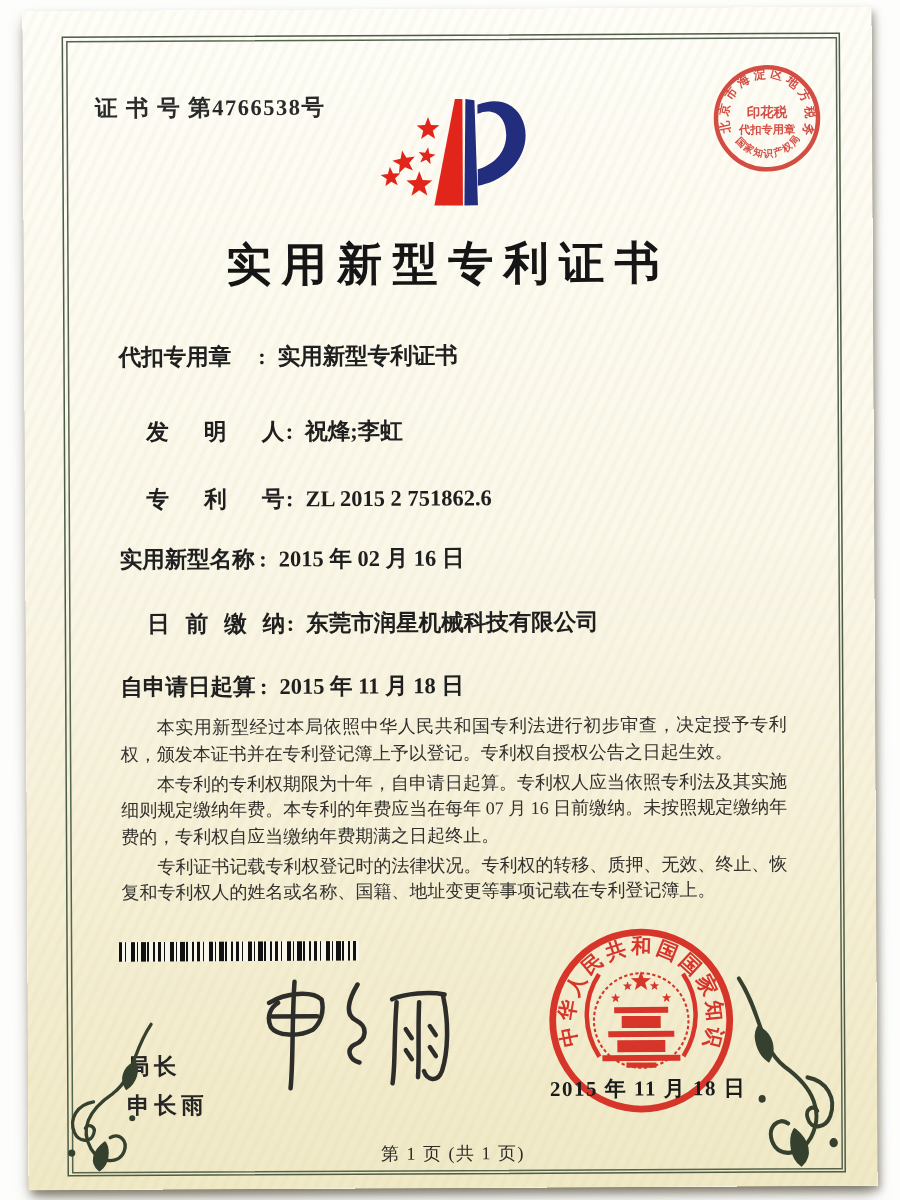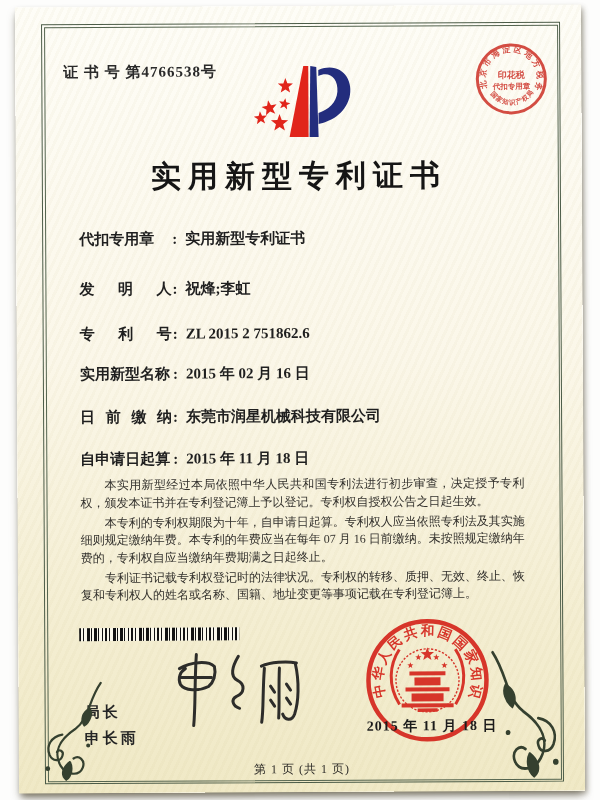--- a/index.html
+++ b/index.html
@@ -20,21 +20,21 @@
   }
   .frame{position:absolute;left:26px;top:17px;right:21px;bottom:9px;border:1px solid #4c5c48;}
   .frame::after{content:"";position:absolute;inset:1.5px;border:1px solid #54644f;}
   .cert-no{position:absolute;left:48px;top:56px;font-size:15px;letter-spacing:1px;color:#2a2a2a;font-weight:600;}
   .title{position:absolute;left:0;right:0;top:150px;text-align:center;font-size:30px;font-weight:bold;letter-spacing:7px;color:#151515;}
   .fields{position:absolute;left:63px;top:222px;color:#1f1f1f;font-size:15px;font-weight:600;}
   .frow{height:20px;line-height:20px;white-space:nowrap;}
   .frow.m1{margin-bottom:30px;} .frow.m2{margin-bottom:25px;} .frow.m3{margin-bottom:20px;}
   .frow.m4{margin-bottom:23px;} .frow.m5{margin-bottom:22px;}
   .flabel{display:inline-block;width:92px;}
-  .flabel.spread{text-align:justify;text-align-last:justify;}
+  .flabel.spread{text-align:justify;text-align-last:justify;margin-left:18px;}
   .colon{display:inline-block;margin:0 8px 0 1px;}
   .paras{position:absolute;left:63px;top:470px;width:444px;font-size:12px;line-height:17.5px;color:#32302c;}
   .paras p{margin:0 0 2.5px;text-indent:2em;text-align:justify;}
   .barcode{position:absolute;left:61px;top:621px;width:160px;height:13px;
     background:repeating-linear-gradient(90deg,#111 0 2px,#f8f6ea 2px 4px,#111 4px 5px,#f8f6ea 5px 8px,#111 8px 11px,#f8f6ea 11px 12px,#111 12px 13px,#f8f6ea 13px 15px,#111 15px 18px,#f8f6ea 18px 19px,#111 19px 20px,#f8f6ea 20px 23px,#111 23px 24px,#f8f6ea 24px 26px);}
   .director{position:absolute;left:66px;top:692px;font-family:"Liberation Sans","DejaVu Sans",sans-serif;
     font-size:15px;font-weight:bold;color:#252525;letter-spacing:3px;line-height:26px;}
   .issue-date{position:absolute;left:348px;top:712px;font-size:14px;font-weight:600;letter-spacing:1px;color:#1b1b1b;z-index:6;}
   .footer{position:absolute;left:0;right:0;top:755px;text-align:center;font-size:12px;color:#2e2c28;letter-spacing:1px;}
   svg.overlay{position:absolute;inset:0;width:566px;height:786px;z-index:5;pointer-events:none;}

